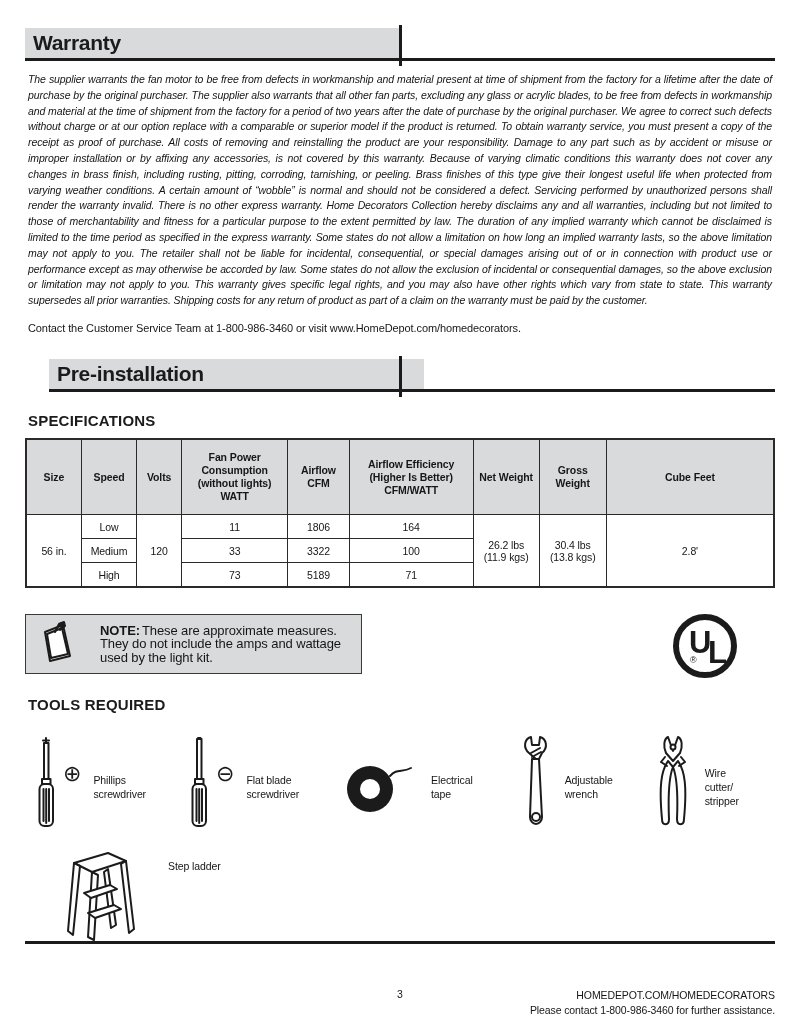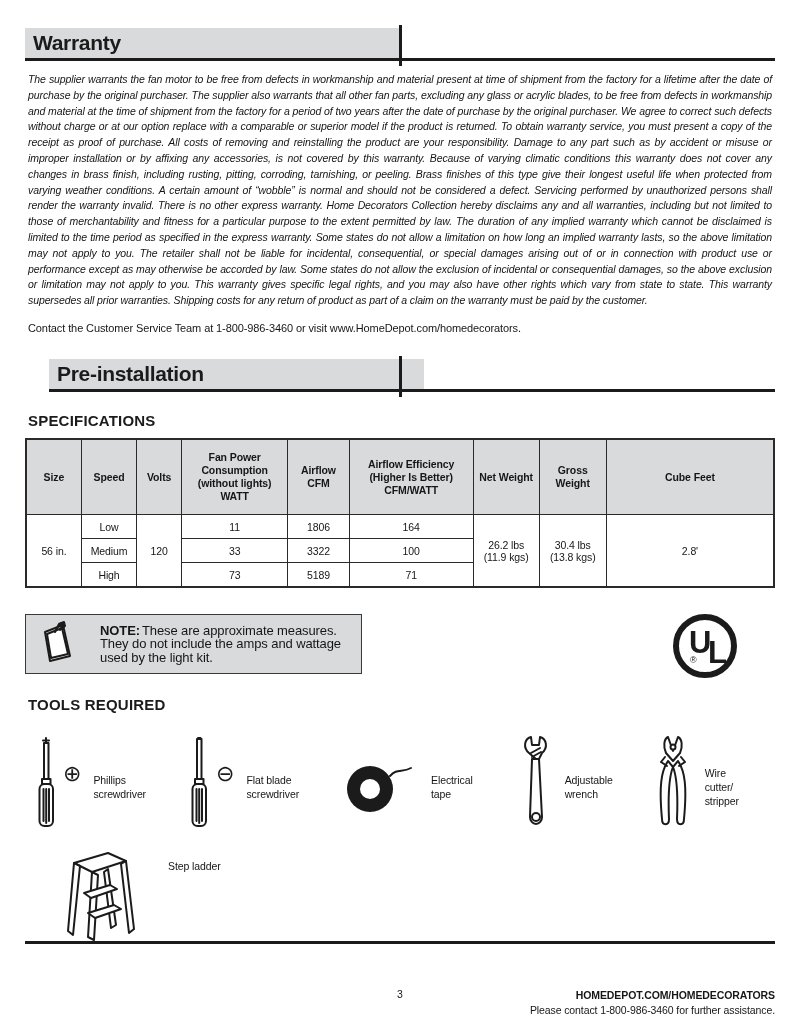--- a/index.html
+++ b/index.html
@@ -141,21 +141,21 @@
   .footer { position: absolute; left: 25px; right: 25px; top: 941px; }
   .footer-rule { height: 3px; background: #1b1b1b; }
   .footer-content { position: relative; margin-top: 5px; }
   .footer-page-number {
     position: absolute;
     left: 0; right: 0;
     text-align: center;
     font-size: 10.5px;
   }
   .footer-right { text-align: right; font-size: 10.5px; line-height: 15px; letter-spacing: -0.1px; }
-  .footer-site { font-weight: bold; margin-top: 44px; }
+  .footer-site { font-weight: normal; margin-top: 44px; }
 
   svg .ln { fill: none; stroke: #1b1b1b; stroke-width: 2; stroke-linejoin: round; stroke-linecap: round; }
   svg .fillw { fill: #ffffff; stroke: #1b1b1b; stroke-width: 2; stroke-linejoin: round; }
 </style>
 </head>
 <body>
 
 <div class="page">
 
   <div style="height:28px"></div>

